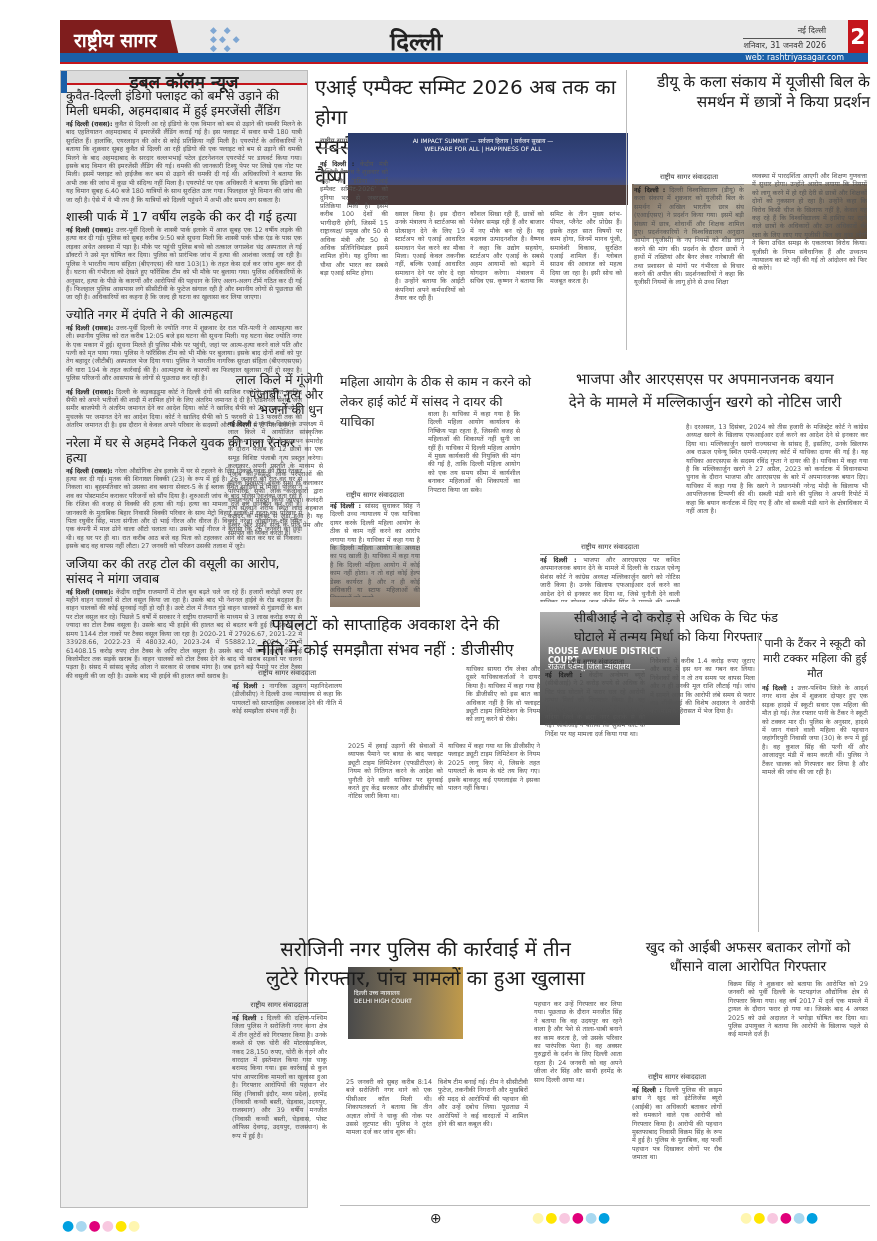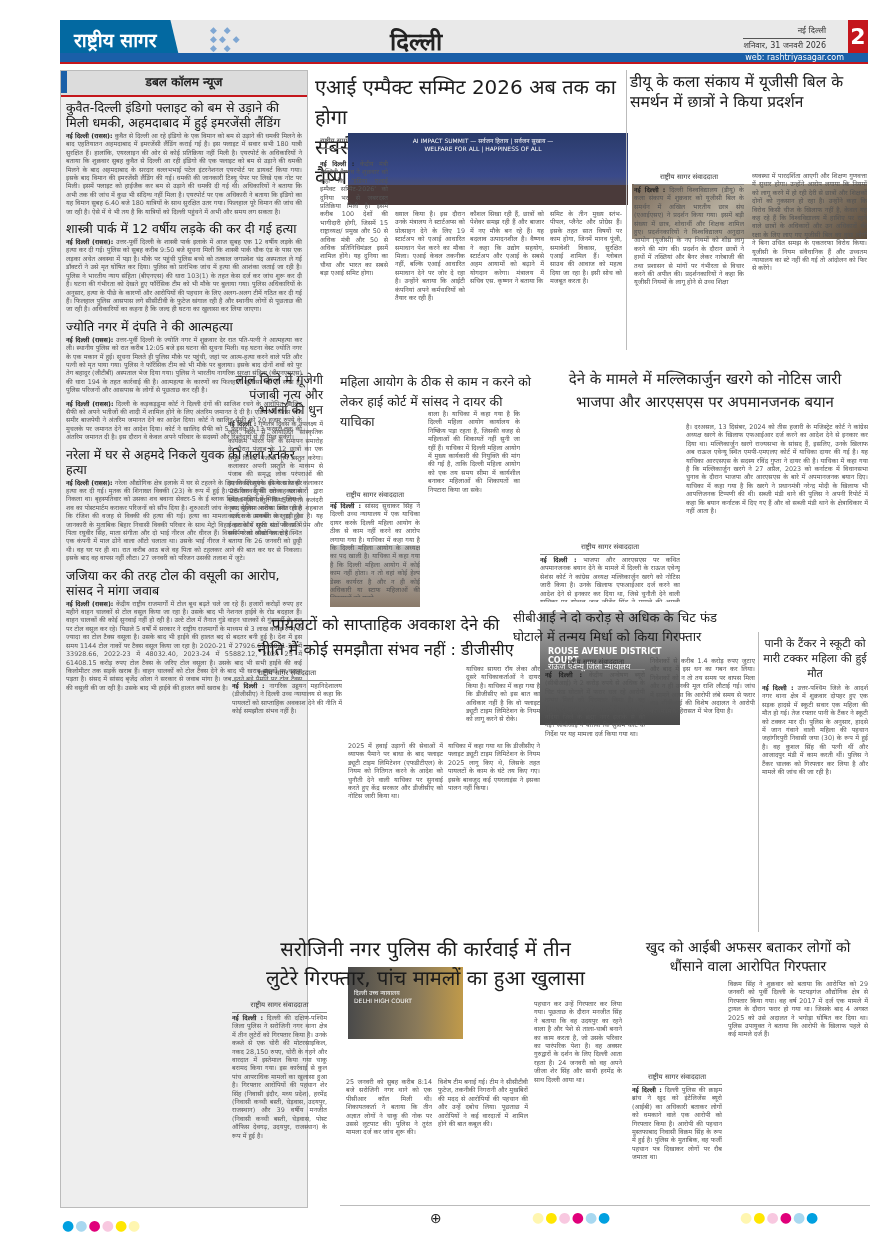--- a/index.html
+++ b/index.html
@@ -1,30 +1,30 @@
 <!DOCTYPE html>
 <html><head>
 <meta charset="utf-8">
 <style>
 *{box-sizing:border-box;margin:0;padding:0}
 body{width:877px;height:1241px;background:#fff;font-family:"DejaVu Sans",sans-serif;position:relative;overflow:hidden;color:#222}
 .abs{position:absolute}
 .masthead{left:60px;top:20px;width:808px;height:42px;background:#e9e9e9}
-.mh-brand{position:absolute;left:0;top:0;width:120px;height:40px;background:#0369a1;clip-path:polygon(0 0,92% 0,100% 100%,0 100%);color:#fff;font-size:19px;font-weight:bold;padding:7px 0 0 14px;font-family:"DejaVu Serif",serif}
+.mh-brand{position:absolute;left:0;top:0;width:120px;height:40px;background:#7f1d1d;clip-path:polygon(0 0,92% 0,100% 100%,0 100%);color:#fff;font-size:19px;font-weight:bold;padding:7px 0 0 14px;font-family:"DejaVu Serif",serif}
 .mh-dots{position:absolute;left:150px;top:6px;font-size:9px;color:#7fa7d3;letter-spacing:2px;line-height:9px}
 .mh-section{position:absolute;left:330px;top:4px;font-size:24px;font-weight:bold;color:#222;font-family:"DejaVu Serif",serif}
 .mh-city{position:absolute;right:42px;top:4px;font-size:8px;color:#333}
 .mh-date{position:absolute;right:42px;top:18px;font-size:8px;color:#333;border-top:1px solid #555;padding-top:0}
 .mh-page{position:absolute;right:0;top:0;width:20px;height:33px;background:#c4161c;color:#fff;font-weight:bold;font-size:22px;text-align:center;line-height:33px}
 .mh-bar{position:absolute;left:0;top:33px;width:808px;height:9px;background:#1a5fa8}
 .mh-web{position:absolute;right:24px;top:33px;font-size:8px;color:#fff;line-height:9px}
 .mh-red{position:absolute;left:0;top:42px;width:808px;height:2px;background:#c4161c}
 
 .dcol{left:60px;top:70px;width:248px;height:1138px;background:#eeeeee;border:1px solid #bbb}
-.dc-head{height:26px;background:#dcdcdc;border-bottom:2px solid #c4161c;position:relative;text-align:center;font-weight:bold;font-size:12px;line-height:22px}
+.dc-head{height:14px;background:#dcdcdc;border-bottom:2px solid #c4161c;position:relative;text-align:center;font-weight:bold;font-size:17px;line-height:22px}
 .dc-head .tab{position:absolute;left:0;top:0;width:6px;height:22px;background:#1a5fa8}
 .item{padding:3px 5px 2px 5px}
 .item h3{font-size:12.5px;font-weight:normal;line-height:15px;color:#111;margin-bottom:2px}
 .item p{font-size:6.4px;line-height:8.4px;color:#555;text-align:justify}
 .item p b{color:#222}
 
 .headline{font-weight:normal;color:#1c1c1c;font-family:"DejaVu Sans",sans-serif;line-height:1.25}
 .byline{font-size:7px;color:#333;border-bottom:1px solid #888;padding-bottom:3px}
 .body{font-size:6.4px;line-height:8.4px;color:#555;text-align:justify}
 .body b{color:#222}
@@ -50,21 +50,21 @@
 <div class="abs dcol">
   <div class="dc-head">
     <span class="tab"></span>
     <span>डबल कॉलम न्यूज</span>
   </div>
   <div class="item">
     <h3>कुवैत-दिल्ली इंडिगो फ्लाइट को बम से उड़ाने की मिली धमकी, अहमदाबाद में हुई इमरजेंसी लैंडिंग</h3>
     <p><b>नई दिल्ली (रासस):</b> <span>कुवैत से दिल्ली आ रहे इंडिगो के एक विमान को बम से उड़ाने की धमकी मिलने के बाद एहतियातन अहमदाबाद में इमरजेंसी लैंडिंग कराई गई है। इस फ्लाइट में सवार सभी 180 यात्री सुरक्षित हैं। हालांकि, एयरलाइन की ओर से कोई प्रतिक्रिया नहीं मिली है। एयरपोर्ट के अधिकारियों ने बताया कि शुक्रवार सुबह कुवैत से दिल्ली आ रही इंडिगो की एक फ्लाइट को बम से उड़ाने की धमकी मिलने के बाद अहमदाबाद के सरदार वल्लभभाई पटेल इंटरनेशनल एयरपोर्ट पर डायवर्ट किया गया। इसके बाद विमान की इमरजेंसी लैंडिंग की गई। धमकी की जानकारी टिश्यू पेपर पर लिखे एक नोट पर मिली। इसमें फ्लाइट को हाईजैक कर बम से उड़ाने की धमकी दी गई थी। अधिकारियों ने बताया कि अभी तक की जांच में कुछ भी संदिग्ध नहीं मिला है। एयरपोर्ट पर एक अधिकारी ने बताया कि इंडिगो का यह विमान सुबह 6.40 बजे 180 यात्रियों के साथ सुरक्षित उतर गया। फिलहाल पूरे विमान की जांच की जा रही है। ऐसे में ये भी तय है कि यात्रियों को दिल्ली पहुंचने में अभी और समय लग सकता है।</span></p>
   </div>
   <div class="item">
-    <h3>शास्त्री पार्क में 12 वर्षीय लड़के की कर दी गई हत्या</h3>
+    <h3>शास्त्री पार्क में 17 वर्षीय लड़के की कर दी गई हत्या</h3>
     <p><b>नई दिल्ली (रासस):</b> <span>उत्तर-पूर्वी दिल्ली के शास्त्री पार्क इलाके में आज सुबह एक 12 वर्षीय लड़के की हत्या कर दी गई। पुलिस को सुबह करीब 9:50 बजे सूचना मिली कि शास्त्री पार्क चौक एंड के पास एक लड़का अचेत अवस्था में पड़ा है। मौके पर पहुंची पुलिस बच्चे को तत्काल जगप्रवेश चंद्र अस्पताल ले गई डॉक्टरों ने उसे मृत घोषित कर दिया। पुलिस को प्रारंभिक जांच में हत्या की आशंका जताई जा रही है। पुलिस ने भारतीय न्याय संहिता (बीएनएस) की धारा 103(1) के तहत केस दर्ज कर जांच शुरू कर दी है। घटना की गंभीरता को देखते हुए फॉरेंसिक टीम को भी मौके पर बुलाया गया। पुलिस अधिकारियों के अनुसार, हत्या के पीछे के कारणों और आरोपियों की पहचान के लिए अलग-अलग टीमें गठित कर दी गई हैं। फिलहाल पुलिस आसपास लगे सीसीटीवी के फुटेज खंगाल रही है और स्थानीय लोगों से पूछताछ की जा रही है। अधिकारियों का कहना है कि जल्द ही घटना का खुलासा कर लिया जाएगा।</span></p>
   </div>
   <div class="item">
     <h3>ज्योति नगर में दंपति ने की आत्महत्या</h3>
     <p><b>नई दिल्ली (रासस):</b> <span>उत्तर-पूर्वी दिल्ली के ज्योति नगर में शुक्रवार देर रात पति-पत्नी ने आत्महत्या कर ली। स्थानीय पुलिस को रात करीब 12:05 बजे इस घटना की सूचना मिली। यह घटना वेस्ट ज्योति नगर के एक मकान में हुई। सूचना मिलते ही पुलिस मौके पर पहुंची, जहां पर आत्म-हत्या करने वाले पति और पत्नी को मृत पाया गया। पुलिस ने फॉरेंसिक टीम को भी मौके पर बुलाया। इसके बाद दोनों शवों को पुर तेग बहादुर (जीटीबी) अस्पताल भेज दिया गया। पुलिस ने भारतीय नागरिक सुरक्षा संहिता (बीएनएसएस) की धारा 194 के तहत कार्रवाई की है। आत्महत्या के कारणों का फिलहाल खुलासा नहीं हो सका है। पुलिस परिजनों और आसपास के लोगों से पूछताछ कर रही है।</span></p>
   </div>
   <div class="item">
     <p><b>नई दिल्ली (रासस):</b> <span>दिल्ली के कड़कड़डूमा कोर्ट ने दिल्ली दंगों की साजिश रचने के आरोपित खालिद सैफी को अपने भतीजों की शादी में शामिल होने के लिए अंतरिम जमानत दे दी है। एडिशनल सेशंस जज समीर बाजपेयी ने अंतरिम जमानत देने का आदेश दिया। कोर्ट ने खालिद सैफी को 20 हजार रुपये के मुचलके पर जमानत देने का आदेश दिया। कोर्ट ने खालिद सैफी को 5 फरवरी से 13 फरवरी तक की अंतरिम जमानत दी है। इस दौरान वे केवल अपने परिवार के सदस्यों और रिश्तेदारों से ही मिल सकेंगे।</span></p>
   </div>
   <div class="item">
@@ -84,41 +84,41 @@
 <div class="abs byline" style="left:320px;top:136px;width:120px">राष्ट्रीय सागर संवाददाता</div>
 <div class="abs photo" style="left:348px;top:133px;width:280px;height:72px;background:linear-gradient(#2a3b6b,#3a4a8a 60%,#6a5a4a)">
   <div style="position:absolute;left:60px;top:4px;font-size:6px;color:#fff;width:150px;text-align:center">AI IMPACT SUMMIT — सर्वजन हिताय | सर्वजन सुखाय — WELFARE FOR ALL | HAPPINESS OF ALL</div>
   <div style="position:absolute;left:0;bottom:0;width:100%;height:20px;background:#4a3a3a"></div>
 </div>
 <div class="abs body" style="left:320px;top:160px;width:68px;height:150px;overflow:hidden"><b>नई दिल्ली :</b> <span>केंद्रीय मंत्री अश्विनी वैष्णव ने शुक्रवार को कहा कि 'इंडिया एआई इम्पैक्ट सम्मिट-2026' को दुनिया भर से जबरदस्त प्रतिक्रिया मिली है। इसमें करीब 100 देशों की भागीदारी होगी, जिसमें 15 राष्ट्राध्यक्ष/ प्रमुख और 50 से अधिक मंत्री और 50 से अधिक प्रतिनिधिमंडल इसमें शामिल होंगे। यह दुनिया का चौथा और भारत का सबसे बड़ा एआई समिट होगा।</span></div>
 <div class="abs body" style="left:395px;top:210px;width:70px;height:120px;overflow:hidden">ख्याल किया है। इस दौरान उनके मंत्रालय ने स्टार्टअप्स को प्रोत्साहन देने के लिए 19 स्टार्टअप को एआई आधारित समाधान पेश करने का मौका मिला। एआई केवल तकनीक नहीं, बल्कि एआई आधारित समाधान देने पर जोर दे रहा है। उन्होंने बताया कि आईटी कंपनियां अपने कर्मचारियों को तैयार कर रही हैं।</div>
 <div class="abs body" style="left:470px;top:210px;width:74px;height:120px;overflow:hidden">कौशल सिखा रही हैं, छात्रों को पेशेवर समझ रही हैं और बाजार में नए मौके बन रहे हैं। यह बदलाव उत्पादनशील है। वैष्णव ने कहा कि उद्योग सहयोग, स्टार्टअप और एआई के सबसे अहम आयामों को बढ़ाने में योगदान करेगा। मंत्रालय में सचिव एस. कृष्णन ने बताया कि</div>
 <div class="abs body" style="left:550px;top:210px;width:72px;height:120px;overflow:hidden">समिट के तीन मुख्य स्तंभ- पीपल, प्लैनेट और प्रोग्रेस हैं। इसके तहत सात विषयों पर काम होगा, जिनमें मानव पूंजी, समावेशी विकास, सुरक्षित एआई शामिल हैं। ग्लोबल साउथ की आवाज को महत्व दिया जा रहा है। इसी सोच को मजबूत करता है।</div>
 
-<div class="abs headline" style="left:630px;top:72px;width:240px;font-size:15.5px;line-height:20px;text-align:left">डीयू के कला संकाय में यूजीसी बिल के समर्थन में छात्रों ने किया प्रदर्शन</div>
+<div class="abs headline" style="left:630px;top:72px;width:240px;font-size:15.5px;line-height:20px;text-align:right">डीयू के कला संकाय में यूजीसी बिल के समर्थन में छात्रों ने किया प्रदर्शन</div>
 <div class="abs photo" style="left:632px;top:112px;width:235px;height:55px;background:linear-gradient(135deg,#7a6a5a,#b8b0a0 40%,#5a4a3a)"></div>
 <div class="abs byline" style="left:634px;top:172px;width:110px;text-align:center">राष्ट्रीय सागर संवाददाता</div>
 <div class="abs body" style="left:634px;top:186px;width:110px;height:150px;overflow:hidden"><b>नई दिल्ली :</b> <span>दिल्ली विश्वविद्यालय (डीयू) के कला संकाय में शुक्रवार को यूजीसी बिल के समर्थन में अखिल भारतीय छात्र संघ (एआईएसए) ने प्रदर्शन किया गया। इसमें बड़ी संख्या में छात्र, शोधार्थी और शिक्षक शामिल हुए। प्रदर्शनकारियों ने विश्वविद्यालय अनुदान आयोग (यूजीसी) के नए नियमों को शीघ्र लागू करने की मांग की। प्रदर्शन के दौरान छात्रों ने हाथों में तख्तियां और बैनर लेकर नारेबाजी की तथा प्रशासन से मांगों पर गंभीरता से विचार करने की अपील की। प्रदर्शनकारियों ने कहा कि यूजीसी नियमों के लागू होने से उच्च शिक्षा</span></div>
 <div class="abs body" style="left:752px;top:172px;width:115px;height:164px;overflow:hidden">व्यवस्था में पारदर्शिता आएगी और शिक्षण गुणवत्ता में सुधार होगा। उन्होंने आरोप लगाया कि नियमों को लागू करने में हो रही देरी से छात्रों और शिक्षकों दोनों को नुकसान हो रहा है। उन्होंने कहा कि विरोध किसी चीज के खिलाफ नहीं है, केवल यह कह रहे हैं कि विश्वविद्यालय में हाशिए पर रहने वाले छात्रों के अधिकारों और उन अधिकारों की रक्षा के लिए लाए गए यूजीसी बिल का कुछ लोगों ने बिना उचित समझ के एकतरफा विरोध किया। यूजीसी के नियम संवैधानिक हैं और उच्चतम न्यायालय का स्टे नहीं की गई तो आंदोलन को फिर से करेंगे।</div>
 
 <div class="abs headline" style="left:228px;top:372px;width:95px;font-size:12.5px;line-height:15px;text-align:right">लाल किले में गूंजेगी पंजाबी नृत्य और भजनों की धुन</div>
 <div class="abs body" style="left:228px;top:420px;width:95px;height:170px;overflow:hidden"><b>नई दिल्ली :</b> <span>गणतंत्र दिवस के उपलक्ष्य में लाल किले में आयोजित सांस्कृतिक कार्यक्रम 'भारत पर्व' के समापन समारोह के दौरान पंजाब के 12 छात्रों का एक समूह विशिष्ट पंजाबी नृत्य प्रस्तुत करेगा। कलाकार अपनी प्रस्तुति के माध्यम से पंजाब की समृद्ध लोक परंपराओं की झलक दिखाएंगे। इसके साथ ही कलाकार पारंपरिक सूफी लोक कलाकारों द्वारा धमाल नृत्य प्रस्तुत किया जाएगा। कलंदरी नृत्य सेहवान शरीफ स्थित लाल शहबाज कलंदर के मकबरे से जुड़ा हुआ है। यह ईश्वर और सूफी संतों के प्रति प्रेम और समर्पण को व्यक्त करता है।</span></div>
 
 <div class="abs headline" style="left:340px;top:372px;width:195px;font-size:12.5px;line-height:20px">
   <div>महिला आयोग के ठीक से काम न करने को</div>
   <div>लेकर हाई कोर्ट में सांसद ने दायर की याचिका</div>
 </div>
 <div class="abs photo" style="left:330px;top:418px;width:90px;height:62px;background:linear-gradient(#c8c8c8,#8a7a6a)"></div>
 <div class="abs byline" style="left:330px;top:490px;width:90px;text-align:center">राष्ट्रीय सागर संवाददाता</div>
 <div class="abs body" style="left:330px;top:502px;width:90px;height:95px;overflow:hidden"><b>नई दिल्ली :</b> <span>सांसद सुधाकर सिंह ने दिल्ली उच्च न्यायालय में एक याचिका दायर करके दिल्ली महिला आयोग के ठीक से काम नहीं करने का आरोप लगाया गया है। याचिका में कहा गया है कि दिल्ली महिला आयोग के अध्यक्ष का पद खाली है। याचिका में कहा गया है कि दिल्ली महिला आयोग में कोई काम नहीं होता। न तो वहां कोई हेल्प डेस्क कार्यरत है और न ही कोई अधिकारी या स्टाफ महिलाओं की शिकायतों को सुनने</span></div>
 <div class="abs body" style="left:428px;top:410px;width:92px;height:187px;overflow:hidden">वाला है। याचिका में कहा गया है कि दिल्ली महिला आयोग कार्यालय के निष्क्रिय पड़ा रहता है, जिसकी वजह से महिलाओं की शिकायतें नहीं सुनी जा रहीं हैं। याचिका में दिल्ली महिला आयोग में मुख्य कार्यकारी की नियुक्ति की मांग की गई है, ताकि दिल्ली महिला आयोग को एक तय समय सीमा में कार्यशील बनाकर महिलाओं की शिकायतों का निपटारा किया जा सके।</div>
 
 <div class="abs headline" style="left:540px;top:368px;width:330px;font-size:15px;line-height:23px;text-align:center">
+  <div>भाजपा और आरएसएस पर अपमानजनक बयान</div>
   <div>देने के मामले में मल्लिकार्जुन खरगे को नोटिस जारी</div>
-  <div>भाजपा और आरएसएस पर अपमानजनक बयान</div>
 </div>
 <div class="abs photo" style="left:540px;top:423px;width:140px;height:113px;background:linear-gradient(#b0b0b0,#6a6a6a 50%,#4a4a4a)">
   <div style="position:absolute;left:8px;top:35px;font-size:8px;color:#fff;font-weight:bold">ROUSE AVENUE DISTRICT COURT</div>
   <div style="position:absolute;left:8px;top:48px;font-size:8px;color:#fff">राऊज एवेन्यू जिला न्यायालय</div>
 </div>
 <div class="abs byline" style="left:540px;top:542px;width:140px;text-align:center">राष्ट्रीय सागर संवाददाता</div>
 <div class="abs body" style="left:540px;top:556px;width:140px;height:46px;overflow:hidden"><b>नई दिल्ली :</b> <span>भाजपा और आरएसएस पर कथित अपमानजनक बयान देने के मामले में दिल्ली के राऊज एवेन्यू सेशंस कोर्ट ने कांग्रेस अध्यक्ष मल्लिकार्जुन खरगे को नोटिस जारी किया है। उनके खिलाफ एफआईआर दर्ज करने का आदेश देने से इनकार कर दिया था, जिसे चुनौती देने वाली याचिका पर स्पेशल जज जीतेंद्र सिंह ने मामले की अगली सुनवाई 27 फरवरी को करने का आदेश दिया</span></div>
 <div class="abs body" style="left:686px;top:423px;width:182px;height:180px;overflow:hidden">है। दरअसल, 13 दिसंबर, 2024 को तीस हजारी के मजिस्ट्रेट कोर्ट ने कांग्रेस अध्यक्ष खरगे के खिलाफ एफआईआर दर्ज करने का आदेश देने से इनकार कर दिया था। मल्लिकार्जुन खरगे राज्यसभा के सांसद हैं, इसलिए, उनके खिलाफ अब राऊज एवेन्यू स्थित एमपी-एमएलए कोर्ट में याचिका दायर की गई है। यह याचिका आरएसएस के सदस्य रविंद्र गुप्ता ने दायर की है। याचिका में कहा गया है कि मल्लिकार्जुन खरगे ने 27 अप्रैल, 2023 को कर्नाटक में विधानसभा चुनाव के दौरान भाजपा और आरएसएस के बारे में अपमानजनक बयान दिए। याचिका में कहा गया है कि खरगे ने प्रधानमंत्री नरेन्द्र मोदी के खिलाफ भी आपत्तिजनक टिप्पणी की थी। सब्जी मंडी थाने की पुलिस ने अपनी रिपोर्ट में कहा कि बयान कर्नाटक में दिए गए हैं और वो सब्जी मंडी थाने के क्षेत्राधिकार में नहीं आता है।</div>
 
 <div class="abs headline" style="left:228px;top:612px;width:315px;font-size:16px;line-height:25px;text-align:center">
@@ -127,21 +127,21 @@
 </div>
 <div class="abs byline" style="left:232px;top:668px;width:110px;text-align:center">राष्ट्रीय सागर संवाददाता</div>
 <div class="abs body" style="left:232px;top:682px;width:110px;height:250px;overflow:hidden"><b>नई दिल्ली :</b> <span>नागरिक उड्डयन महानिदेशालय (डीजीसीए) ने दिल्ली उच्च न्यायालय से कहा कि पायलटों को साप्ताहिक अवकाश देने की नीति में कोई समझौता संभव नहीं है।</span></div>
 <div class="abs photo" style="left:348px;top:665px;width:115px;height:72px;background:linear-gradient(90deg,#4a4a4a,#8a7a5a 60%,#c09a4a)">
   <div style="position:absolute;left:6px;top:22px;font-size:6px;color:#fff;width:60px">दिल्ली उच्च न्यायालय DELHI HIGH COURT</div>
 </div>
 <div class="abs body" style="left:466px;top:665px;width:74px;height:75px;overflow:hidden">याचिका सायरा रॉय लेका और दूसरे याचिकाकर्ताओं ने दायर किया है। याचिका में कहा गया है कि डीजीसीए को इस बात का अधिकार नहीं है कि वो फ्लाइट ड्यूटी टाइम लिमिटेशन के नियम को लागू करने से रोके।</div>
 <div class="abs body" style="left:348px;top:742px;width:95px;height:185px;overflow:hidden">2025 में हवाई उड़ानों की सेवाओं में व्यापक पैमाने पर बाधा के बाद फ्लाइट ड्यूटी टाइम लिमिटेशन (एफडीटीएल) के नियम को नितिगत करने के आदेश को चुनौती देने वाली याचिका पर सुनवाई करते हुए केंद्र सरकार और डीजीसीए को नोटिस जारी किया था।</div>
 <div class="abs body" style="left:448px;top:742px;width:92px;height:185px;overflow:hidden">याचिका में कहा गया था कि डीजीसीए ने फ्लाइट ड्यूटी टाइम लिमिटेशन के नियम 2025 लागू किए थे, जिसके तहत पायलटों के काम के घंटे तय किए गए। इसके बावजूद कई एयरलाइंस ने इसका पालन नहीं किया।</div>
 
-<div class="abs headline" style="left:513px;top:608px;width:213px;font-size:13px;line-height:19px">
+<div class="abs headline" style="left:574px;top:608px;width:213px;font-size:13px;line-height:19px">
   <div>सीबीआई ने दो करोड़ से अधिक के चिट फंड</div>
   <div>घोटाले में तन्मय मिर्धा को किया गिरफ्तार</div>
 </div>
 <div class="abs byline" style="left:545px;top:657px;width:100px;text-align:center">राष्ट्रीय सागर संवाददाता</div>
 <div class="abs body" style="left:545px;top:671px;width:100px;height:255px;overflow:hidden"><b>नई दिल्ली :</b> <span>केंद्रीय अन्वेषण ब्यूरो (सीबीआई) ने 2 करोड़ रुपये से अधिक के चिट फंड घोटाले में फरार चल रहे आरोपी तन्मय मिर्धा को गिरफ्तार किया है। यह गिरफ्तारी 29 जनवरी को पश्चिम बंगाल के नदिया जिले के ब्रह्मा नगर इलाके से की गई। सीबीआई ने बताया कि सुप्रीम कोर्ट के निर्देश पर यह मामला दर्ज किया गया था।</span></div>
 <div class="abs body" style="left:650px;top:657px;width:105px;height:270px;overflow:hidden">निवेशकों से करीब 1.4 करोड़ रुपए जुटाए और बाद में इस धन का गबन कर लिया। निवेशकों को न तो तय समय पर वापस मिला और न ही उनकी मूल राशि लौटाई गई। जांच में सामने आया कि आरोपी लंबे समय से फरार था। सीबीआई की विशेष अदालत ने आरोपी को न्यायिक हिरासत में भेज दिया है।</div>
 
 <div class="abs headline" style="left:762px;top:636px;width:106px;font-size:11px;line-height:15px;text-align:center">पानी के टैंकर ने स्कूटी को मारी टक्कर महिला की हुई मौत</div>
 <div class="abs body" style="left:762px;top:684px;width:106px;height:245px;overflow:hidden"><b>नई दिल्ली :</b> <span>उत्तर-पश्चिम जिले के आदर्श नगर थाना क्षेत्र में शुक्रवार दोपहर हुए एक सड़क हादसे में स्कूटी सवार एक महिला की मौत हो गई। तेज रफ्तार पानी के टैंकर ने स्कूटी को टक्कर मार दी। पुलिस के अनुसार, हादसे में जान गंवाने वाली महिला की पहचान जहांगीरपुरी निवासी जया (30) के रूप में हुई है। वह कुशल सिंह की पत्नी थीं और आजादपुर मंडी में काम करती थीं। पुलिस ने टैंकर चालक को गिरफ्तार कर लिया है और मामले की जांच की जा रही है।</span></div>
 

